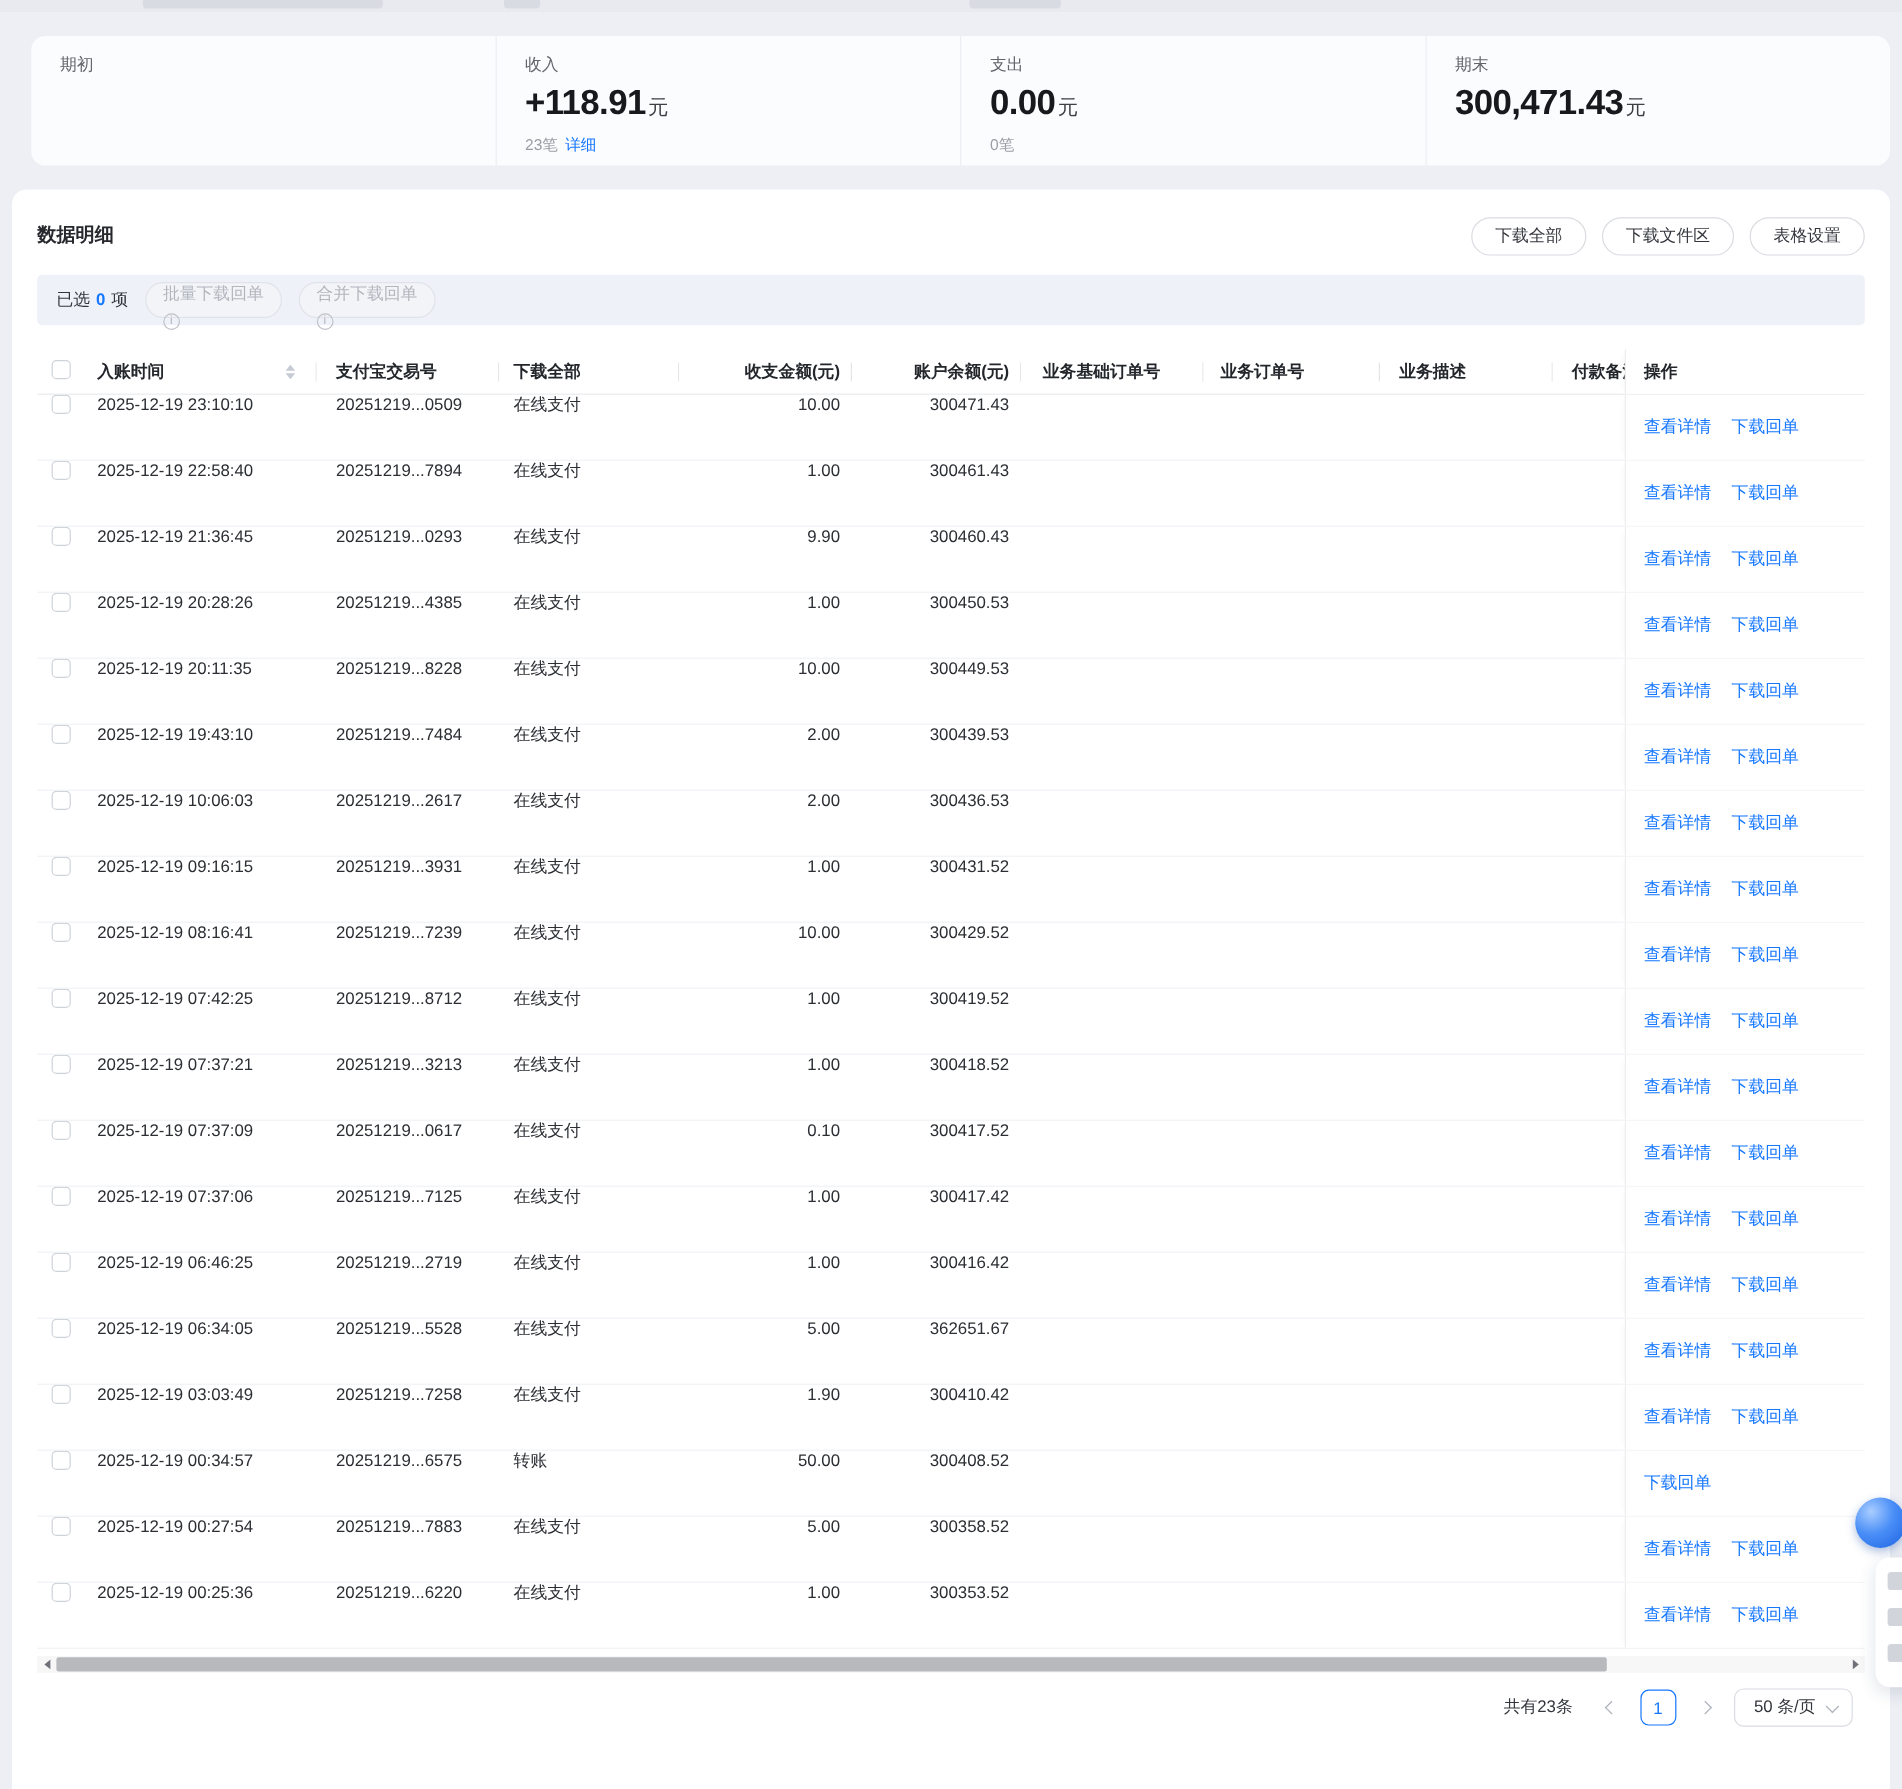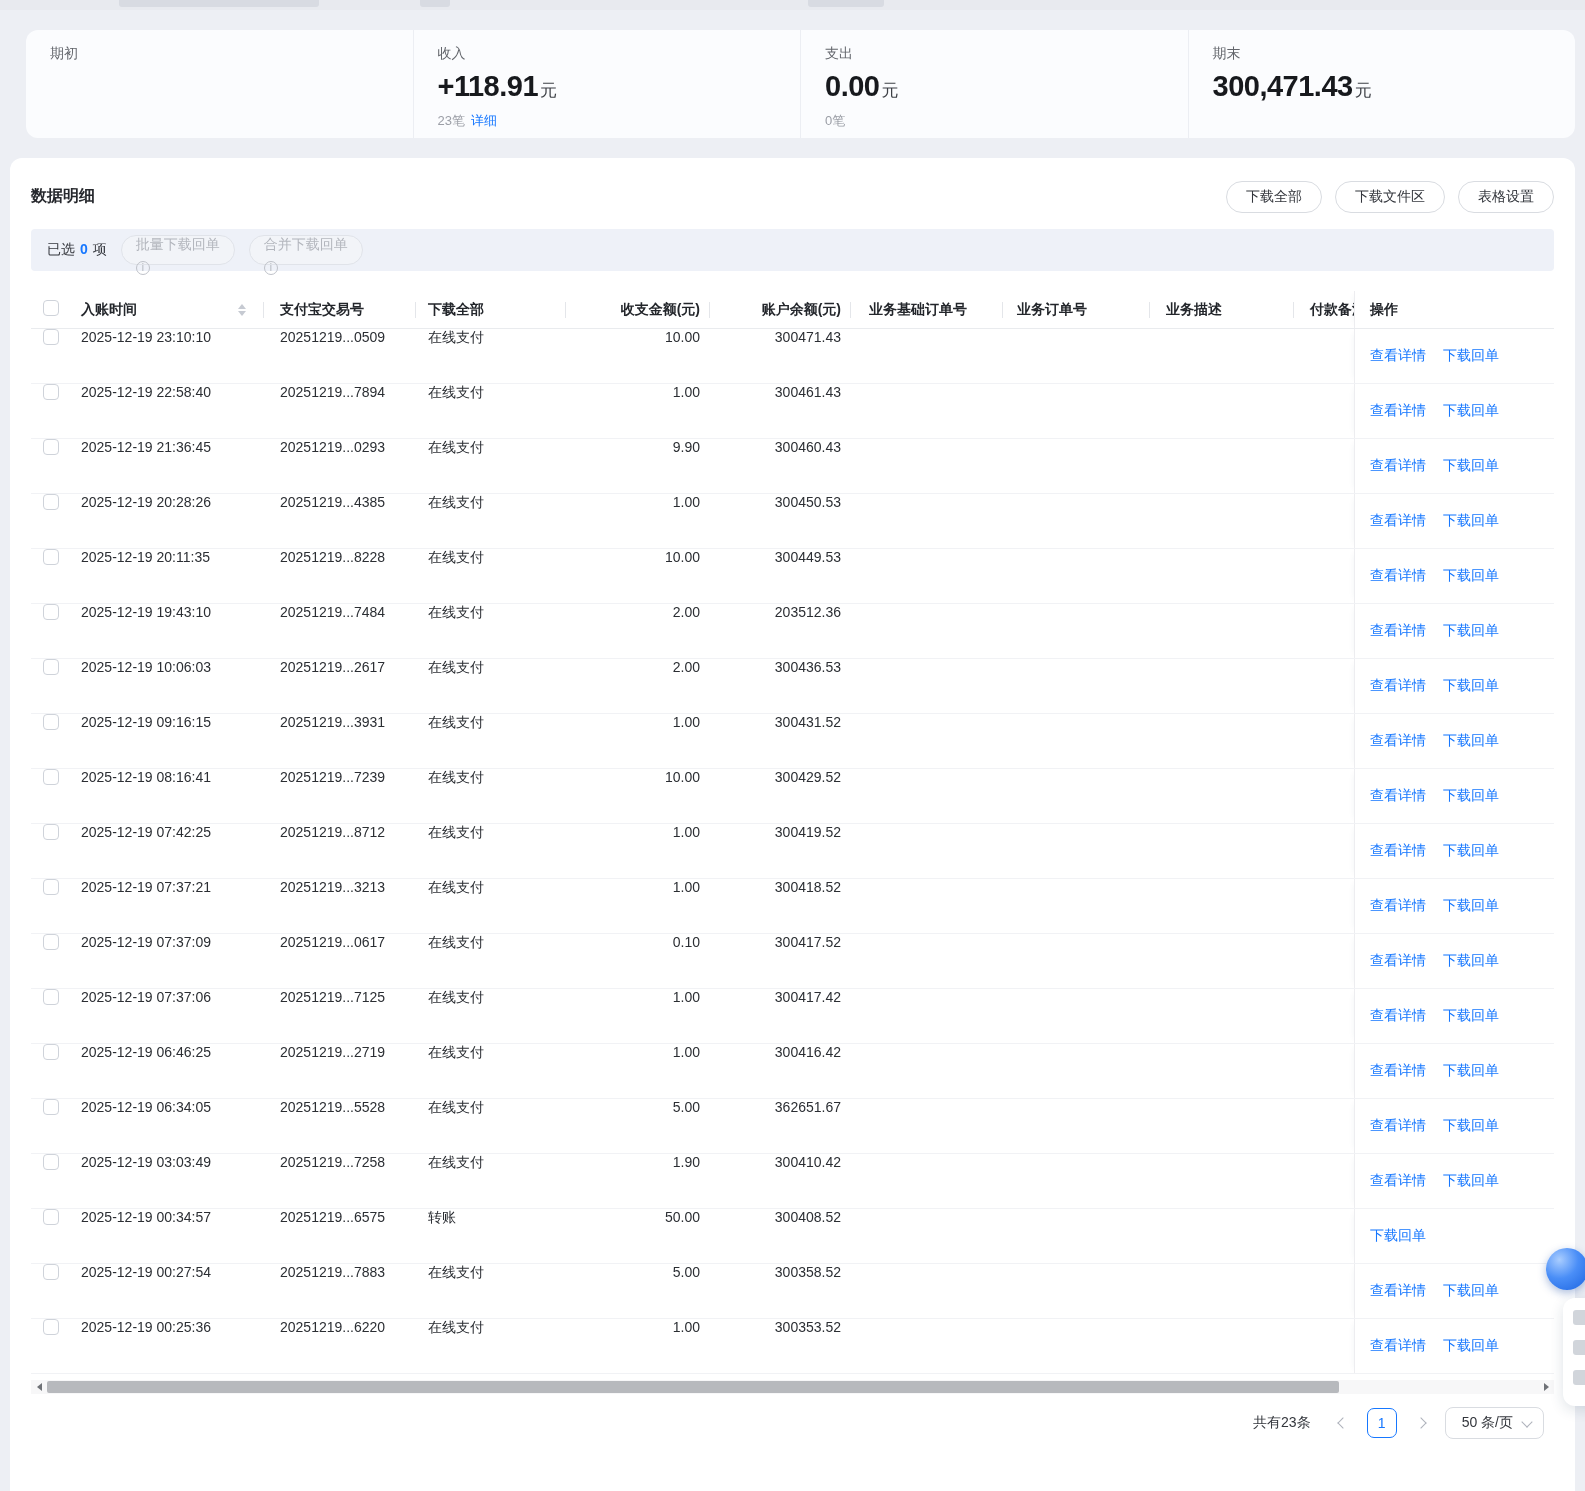--- a/index.html
+++ b/index.html
@@ -307,21 +307,21 @@
       <a class="link act-receipt">下载回单</a>
     </div>
   </div>
 
   <div class="trow">
     <div class="cell c-cb"><span class="cb"></span></div>
     <div class="cell c-time">2025-12-19 19:43:10</div>
     <div class="cell c-trade">20251219...7484</div>
     <div class="cell c-type">在线支付</div>
     <div class="cell c-amount">2.00</div>
-    <div class="cell c-balance">203512.36</div>
+    <div class="cell c-balance">300439.53</div>
     <div class="cell c-base"></div>
     <div class="cell c-order"></div>
     <div class="cell c-desc"></div>
     <div class="cell c-remark"></div>
     <div class="cell c-op">
       <a class="link act-detail">查看详情</a>
       <a class="link act-receipt">下载回单</a>
     </div>
   </div>
 

